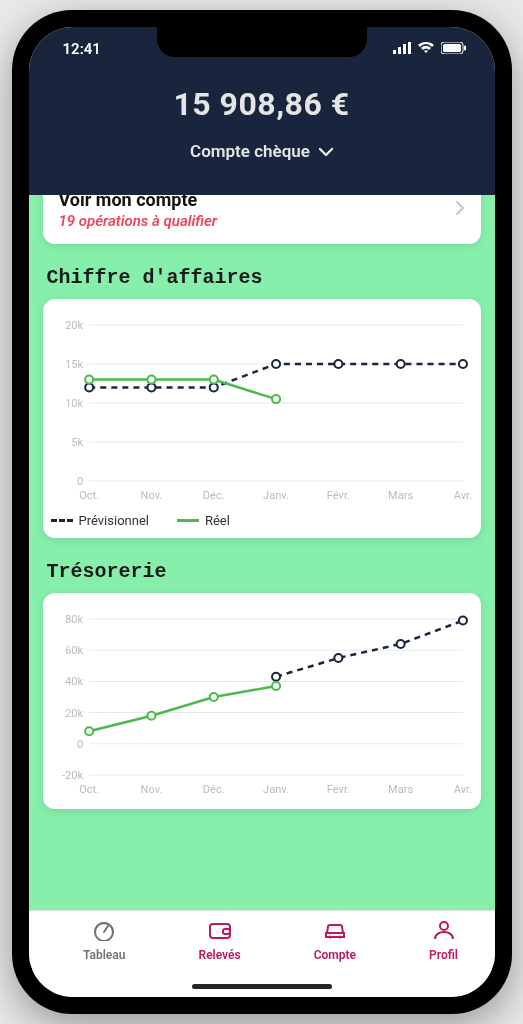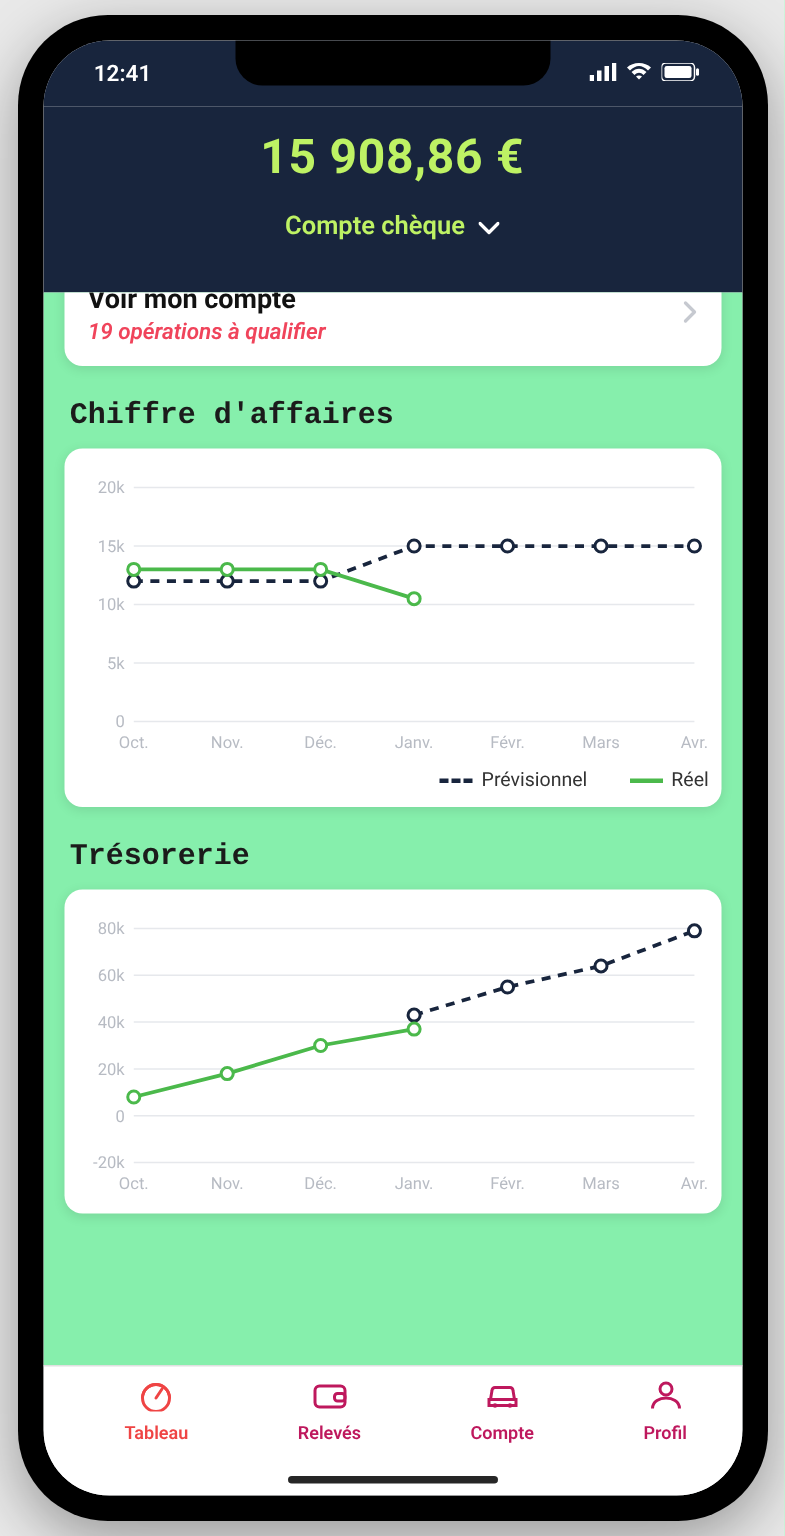--- a/index.html
+++ b/index.html
@@ -3,41 +3,41 @@
 <meta charset="utf-8">
 <style>
   html,body{margin:0;padding:0;font-family:-apple-system,BlinkMacSystemFont,"Segoe UI",Roboto,Helvetica,Arial,sans-serif;}
   .stage{width:523px;height:1024px;background:#e9e9e9;display:flex;align-items:center;justify-content:center;}
   .phone{width:500px;height:1004px;background:#000;border-radius:60px;padding:11px;box-sizing:border-box;box-shadow:0 12px 40px rgba(0,0,0,.35);position:relative;}
   .bezel{width:100%;height:100%;background:#000;border-radius:50px;padding:6px;box-sizing:border-box;}
   .screen{width:100%;height:100%;border-radius:44px;overflow:hidden;background:#eef0f3;position:relative;display:flex;flex-direction:column;}
   .notch{position:absolute;top:0;left:50%;transform:translateX(-50%);width:210px;height:30px;background:#000;border-bottom-left-radius:18px;border-bottom-right-radius:18px;z-index:50;}
   .statusbar{height:44px;background:#18253d;color:#fff;display:flex;justify-content:space-between;align-items:center;padding:0 28px 0 34px;font-size:15px;font-weight:600;}
   .status-right{display:flex;gap:6px;align-items:center;}
-  .header{background:#18253d;padding:14px 0 34px;text-align:center;color:#bef264;}
+  .header{background:#18253d;padding:14px 0 34px;text-align:center;color:#e5e5e5;}
   .balance{font-size:32px;font-weight:700;letter-spacing:.5px;}
   .account-row{margin-top:18px;display:inline-flex;align-items:center;gap:9px;cursor:pointer;}
   .account-label{font-size:17px;font-weight:600;}
   .body{flex:1;overflow:hidden;padding:0 14px;box-sizing:border-box;background:#86efac;position:relative;}
   .card{background:#fff;border-radius:12px;box-shadow:0 2px 8px rgba(0,0,0,.10);}
   .account-card{margin-top:-20px;padding:14px 16px;display:flex;align-items:center;justify-content:space-between;cursor:pointer;}
   .acc-title{font-size:18px;font-weight:700;color:#111;}
   .acc-sub{color:#f0445b;font-size:15px;font-weight:600;margin-top:2px;font-style:italic;}
   .section-title{font-size:20px;font-weight:700;color:#1b1b1b;margin:22px 0 10px 4px;font-family:Liberation Mono, monospace;}
   .chart-card{padding:16px 8px 10px;}
   .chart{position:relative;width:100%;height:190px;}
   .chart svg{display:block;width:100%;height:100%;}
-  .legend{display:flex;justify-content:flex-end;gap:28px;margin-top:8px;font-size:13px;color:#333;}
+  .legend{display:flex;justify-content:flex-start;gap:28px;margin-top:8px;font-size:13px;color:#333;}
   .legend-item{display:flex;align-items:center;gap:6px;}
   .swatch{width:22px;height:0;border-top-width:3px;border-top-style:solid;}
   .swatch.dash{border-top-style:dashed;border-top-color:#18253d;}
   .swatch.solid{border-top-color:#4bb94b;}
   .tabbar{height:78px;background:#fff;border-top:1px solid #e0e0e0;display:flex;justify-content:space-around;align-items:flex-start;padding-top:8px;}
   .tab{display:flex;flex-direction:column;align-items:center;gap:4px;font-size:12px;font-weight:600;color:#be185d;cursor:pointer;}
-  .tab.active{color:#ef4444;margin-left:18px;}
+  .tab.active{color:#737373;margin-left:18px;}
   .tab svg{width:26px;height:22px;}
   .home-indicator{position:absolute;bottom:8px;left:50%;transform:translateX(-50%);width:140px;height:5px;border-radius:3px;background:#000;opacity:.85;}
   .axis-text{fill:#b7bbc3;font-size:11px;}
   .grid-line{stroke:#e6e8ec;stroke-width:1;}
   .series-prev{stroke:#18253d;stroke-width:2.5;fill:none;stroke-dasharray:6 5;}
   .series-real{stroke:#4bb94b;stroke-width:2.5;fill:none;}
   .pt-prev{fill:#fff;stroke:#18253d;stroke-width:2;}
   .pt-real{fill:#fff;stroke:#4bb94b;stroke-width:2;}
 </style>
 </head>

